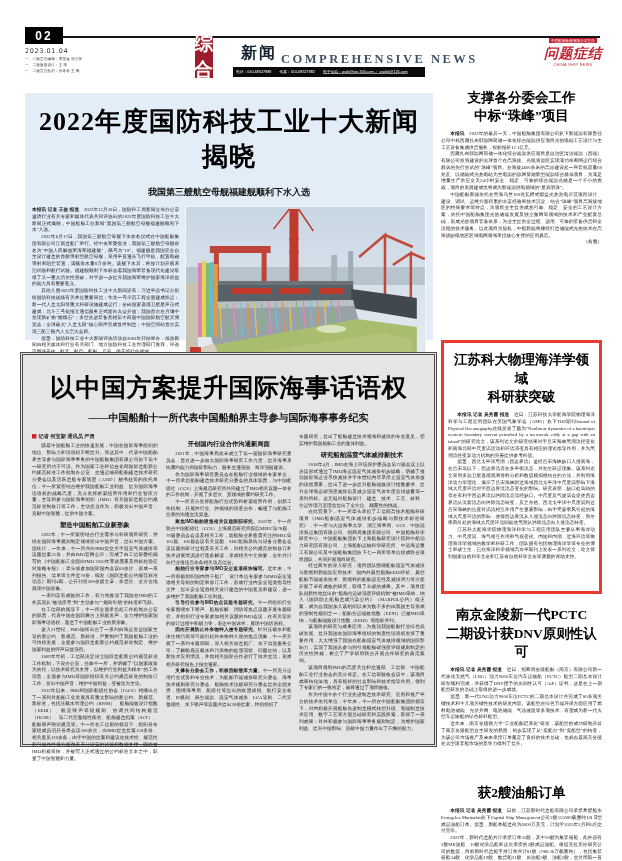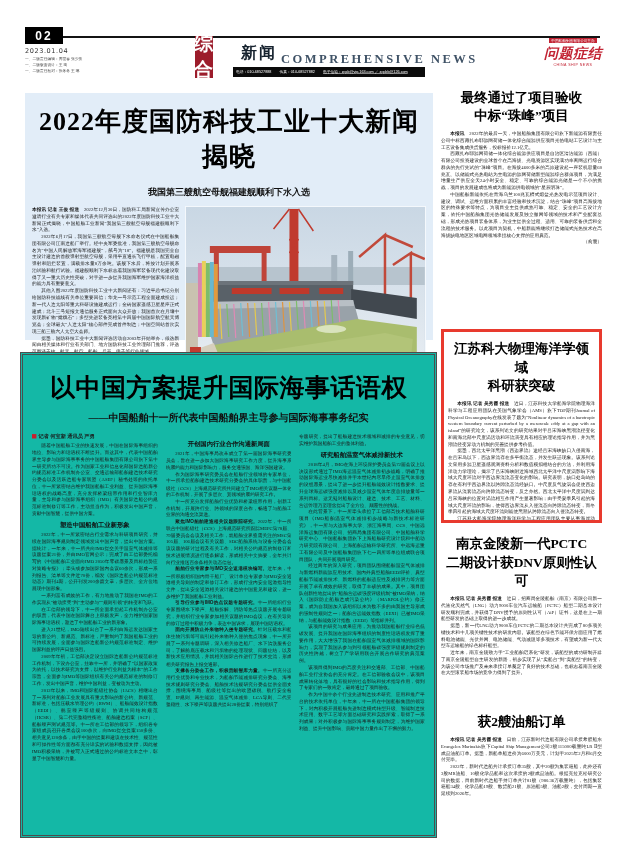--- a/index.html
+++ b/index.html
@@ -45,35 +45,35 @@
   
   .lead{position:absolute;left:25px;top:93px;width:408px;height:247px;background:#e2edf8;}
   .lead h1{margin:11px 4px 12px;text-align:center;font-size:26px;font-weight:bold;letter-spacing:1px;color:#000;}
   .lead h2{margin:6px 4px 0;text-align:center;font-size:9px;font-weight:bold;color:#111;}
   .lead-row{display:flex;gap:6px;padding:7px 7px 0;}
   .lead-col{width:148px;height:194px;}
   .lead-photo{width:240px;height:194px;background:#cdd9e4;border:1px solid #f4f8fc;}
   .lead-photo svg{display:block;width:100%;height:100%;}
 
   
-  .feature{position:absolute;left:20px;top:352px;width:417px;height:486px;border:3px double #4d4d4d;
-           box-sizing:border-box;background:#14b8a6;padding:10px 9px 6px;}
+  .feature{position:absolute;left:20px;top:352px;width:417px;height:395px;border:3px double #4d4d4d;
+           box-sizing:border-box;background:#e5e5e5;padding:10px 9px 6px;}
   .feature h1{margin:6px 0 0;text-align:center;font-size:25px;font-weight:bold;letter-spacing:.5px;color:#000;}
   .feature h2{margin:7px 0 0;text-align:center;font-size:10px;font-weight:bold;color:#111;}
   .fcols{display:flex;gap:8px;margin-top:8px;height:386px;}
   .fcol{flex:1;overflow:hidden;position:relative;}
   .byline{font-size:9.5px !important;text-indent:0 !important;margin-bottom:3px !important;}
   .redsq{display:inline-block;width:8px;height:8px;background:#c8202f;margin-right:4px;vertical-align:-1px;}
 
   
   .sidebar{position:absolute;left:441px;top:89px;width:161px;}
   .sa-title{text-align:center;font-size:13.5px;font-weight:bold;line-height:1.35;color:#000;}
   .sa-body{margin-top:5px;}
   .sa1 .sa-body{height:197px;}
-  .red-box{border:3px solid #e83a2e;box-sizing:border-box;margin-top:2px;padding:8px 4px 4px;height:194px;overflow:hidden;}
+  .red-box{border:3px solid #e83a2e;box-sizing:border-box;margin-top:13px;padding:8px 4px 4px;height:254px;overflow:hidden;}
   .red-box .sa-body{height:172px;}
   .sa3{margin-top:12px;}
   .sa3 .sa-body{height:108px;}
   .sa4{margin-top:10px;}
   .sa4 .sa-body{height:80px;}
 </style>
 </head>
 <body>
 
 <div class="page">
@@ -239,21 +239,21 @@
           <p>作为中国十余个行业先进制造技术研究、应用和推广平台的技术依托单位，十年来，十一所在中国船舶集团的领导下，对内积极开展船舶先进制造模式转型升级、智能制造技术应用、数字工艺等方面基础研究和实践探索，取得了一系列成果；对外积极参与国际海事事务规则制定，为维护国家利益、提升中国影响、贡献中国力量作出了不懈的努力。</p>
         </div>
       </div>
     </div>
   </section>
 
   <aside class="sidebar">
 
     <article class="sa sa1">
       <div class="sa-title">
-        <div>最终通过了项目验收</div>
+        <div>支撑各分委会工作</div>
         <div>中标“珠峰”项目</div>
       </div>
       <div class="sa-body shrinkbox">
         <div class="shrink">
           <p><b class="lead-in">本报讯　</b><span>2022年的最后一天，中国船舶集团有限公司旗下新能源有限责任公司中标西藏扎布耶源网荷储一体化综合能源供应项目光热电站工艺设计与主工艺设备集成供货服务，投标报价12.1亿元。</span></p>
           <p>西藏扎布耶源网荷储一体化综合能源供应项目是自治区清洁能源（西能）有限公司投资建设的全球首个在高海拔、光电资源区实现满功率离网运行综合群落的先行先试的“珠峰”项目。在海拔4600多米的高原建设起一座装机容量60兆瓦、以储能式光热电站为主电源的源网荷储新型能源综合群落项目，为满足增量生产供应全天24小时安全、稳定、可靠的综合能源光储是一个不小的挑战，项目的发展建成也将成为新能源供电领域的“星辰明珠”。</p>
           <p>中国船舶新能依托在青海乌兰100兆瓦槽式熔盐光热发电示范项目设计、建设、调试、运维方面积累的丰富经验和技术沉淀，结合“珠峰”项目高海拔地区的特殊要求等特点，为项目业主提供成熟可靠、稳定、安全的工艺设计方案，依托中国船舶集团光热储能发展及独立微网等领域的技术和产业配套基础，形成光热项目装备体系，为业主提供全过程、适用、可靠的装备供货和全流程的技术服务。以此项目为契机，中船新能将继续打造储能式光热技术在高海拔缺电地区区域电网领域承担核心支撑的应用典范。</p>
           <p class="sign">（俞慧）</p>
         </div>
       </div>

